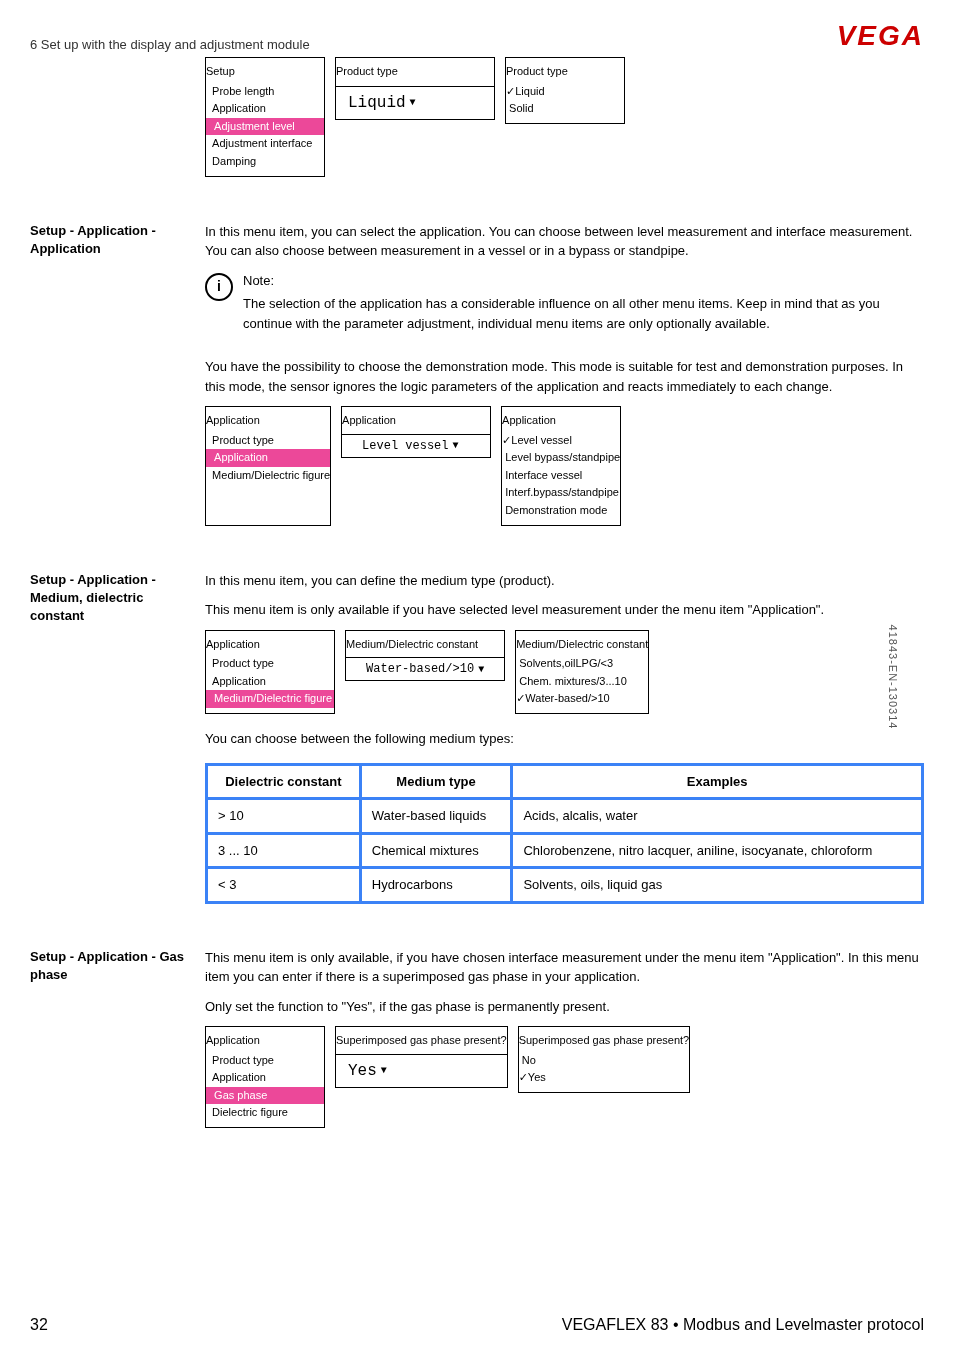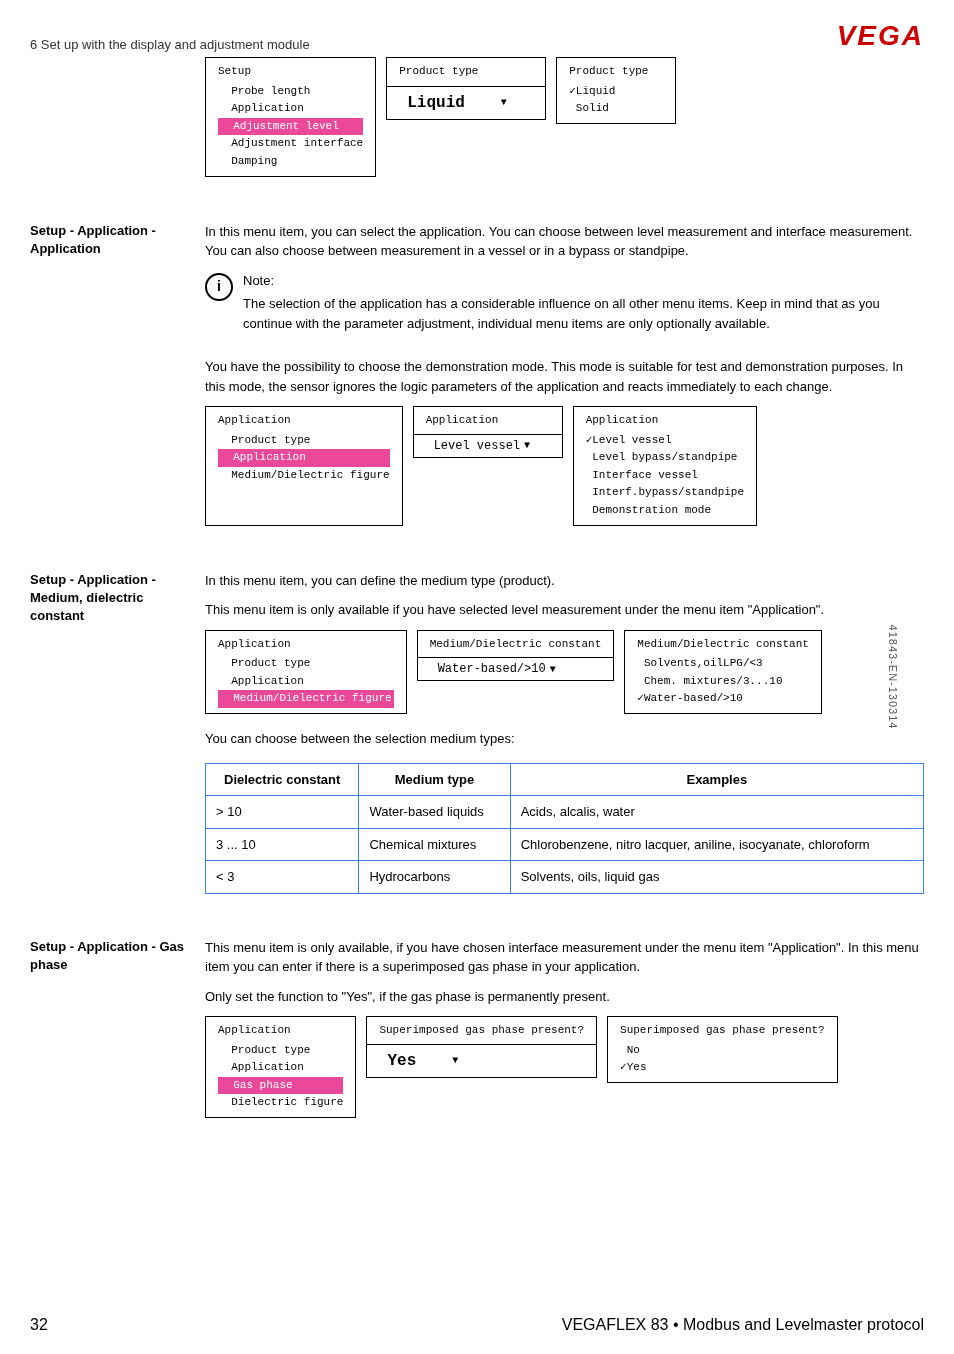--- a/index.html
+++ b/index.html
@@ -57,23 +57,23 @@
     }
 
     .section-content {
       flex: 1;
       font-size: 13px;
       line-height: 1.5;
     }
 
     .mockup-box {
       border: 1px solid #000;
-      padding: 5px 12px;
+      padding: 5px 0;
       font-size: 11px;
-      font-family: Liberation Mono, monospace;
+      font-family: Liberation Sans, sans-serif;
       min-width: 120px;
       background: #fff;
       line-height: 1.6;
     }
 
     .mockup-box .title {
       font-size: 11px;
       margin-bottom: 2px;
     }
 
@@ -130,21 +130,21 @@
     
     table.dielectric-table {
       border-collapse: collapse;
       width: 100%;
       margin: 14px 0;
       font-size: 13px;
     }
 
     table.dielectric-table th,
     table.dielectric-table td {
-      border: 1px solid #3b82f6;
+      border: 3px solid #3b82f6;
       padding: 6px 10px;
       vertical-align: top;
     }
 
     table.dielectric-table th {
       font-weight: bold;
       background: #fff;
     }
 
     
@@ -167,24 +167,23 @@
       transform: translateY(-50%) rotate(90deg);
       transform-origin: center;
       font-size: 11px;
       white-space: nowrap;
       color: #555;
       letter-spacing: 1px;
     }
 
     .large-dropdown {
       font-size: 16px;
-      font-weight: bold;
-      padding: 4px 20px;
+      font-weight: normal;
+      padding: 4px 12px;
       min-width: 130px;
-      gap: 32px;
     }
 
     .para {
       margin-bottom: 10px;
     }
 
     .mockup-group {
       display: flex;
       gap: 10px;
       margin-bottom: 15px;
@@ -323,21 +322,21 @@
           <div class="mockup-box">
             <div class="title">Medium/Dielectric constant</div>
             <div>&nbsp;Solvents,oilLPG/&lt;3</div>
             <div>&nbsp;Chem. mixtures/3...10</div>
             <div>✓Water-based/&gt;10</div>
           </div>
         </div>
 
       </div>
 
-      <p class="para">You can choose between the selection medium types:</p>
+      <p class="para">You can choose between the following medium types:</p>
 
       <table class="dielectric-table">
         <thead>
           <tr>
             <th>Dielectric con­stant</th>
             <th>Medium type</th>
             <th>Examples</th>
           </tr>
         </thead>
         <tbody>

